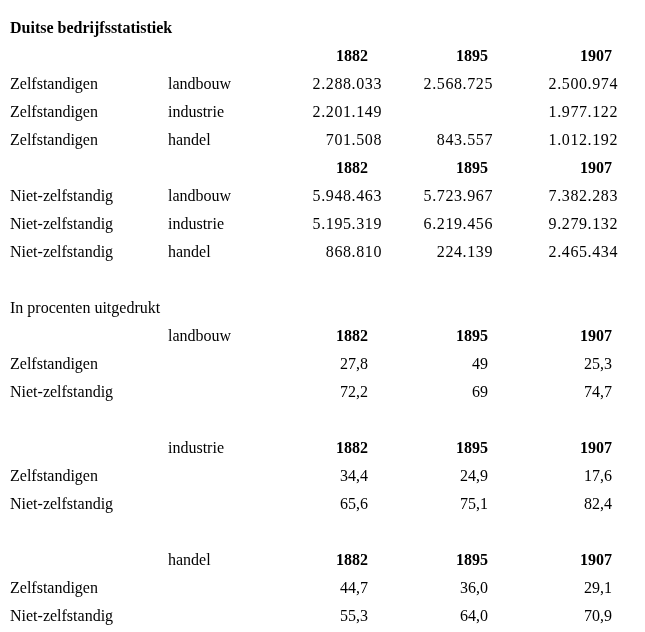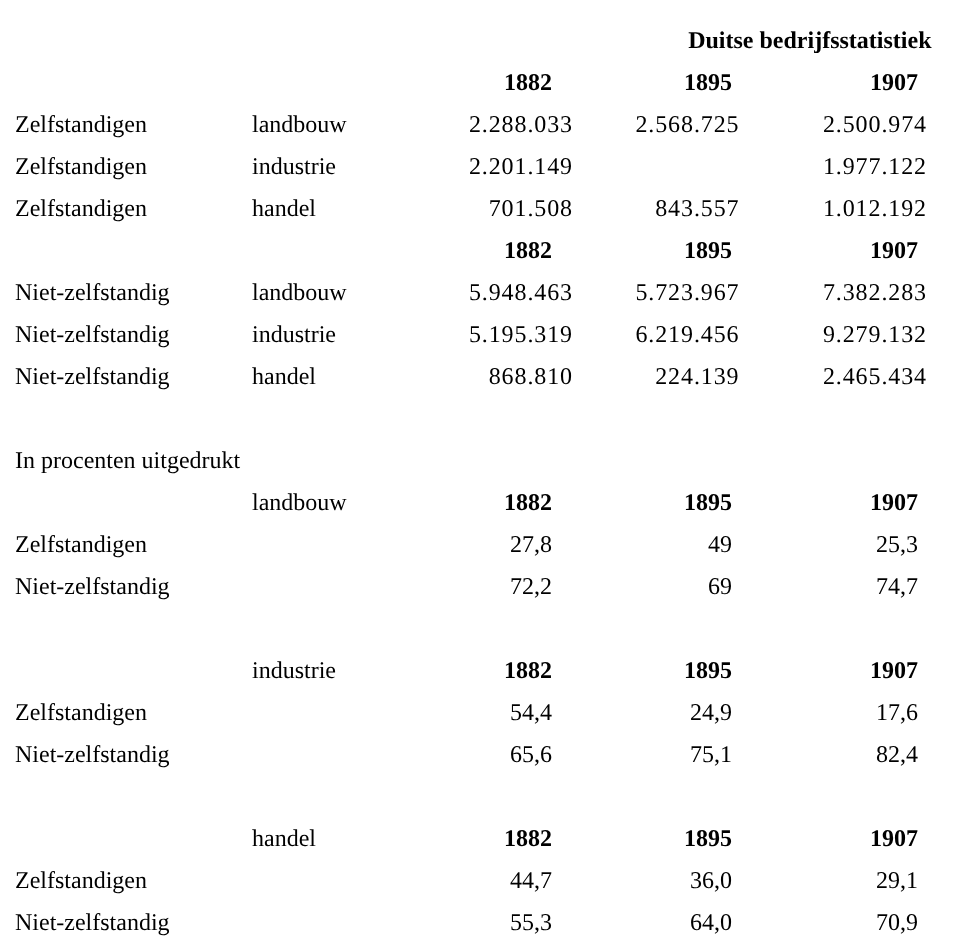--- a/index.html
+++ b/index.html
@@ -15,21 +15,21 @@
     grid-template-columns:158px 122px 95px 111px 125px;
     height:28px;line-height:28px;
   }
   .c1{grid-column:1;}
   .c2{grid-column:2;}
   .c3{grid-column:3;}
   .c4{grid-column:4;}
   .c5{grid-column:5;}
   .c3,.c4,.c5{text-align:right;white-space:nowrap;}
   .wide{grid-column:1/6;white-space:nowrap;}
-  .b{font-weight:bold;text-align:right;}
+  .b{font-weight:bold;}
   
   .hdr .c3,.pct .c3{padding-right:17px;}
   .hdr .c4,.pct .c4{padding-right:8px;}
   .hdr .c5,.pct .c5{padding-right:9px;}
   .abs .c3,.abs .c4,.abs .c5{padding-right:3px;letter-spacing:0.6px;}
 </style>
 </head>
 <body>
 
 <div class="doc">
@@ -121,21 +121,21 @@
   <div class="row"></div>
 
   <div class="row hdr">
     <div class="c2">industrie</div>
     <div class="c3 b">1882</div>
     <div class="c4 b">1895</div>
     <div class="c5 b">1907</div>
   </div>
   <div class="row pct">
     <div class="c1">Zelfstandigen</div>
-    <div class="c3">54,4</div>
+    <div class="c3">34,4</div>
     <div class="c4">24,9</div>
     <div class="c5">17,6</div>
   </div>
   <div class="row pct">
     <div class="c1">Niet-zelfstandig</div>
     <div class="c3">65,6</div>
     <div class="c4">75,1</div>
     <div class="c5">82,4</div>
   </div>
 

